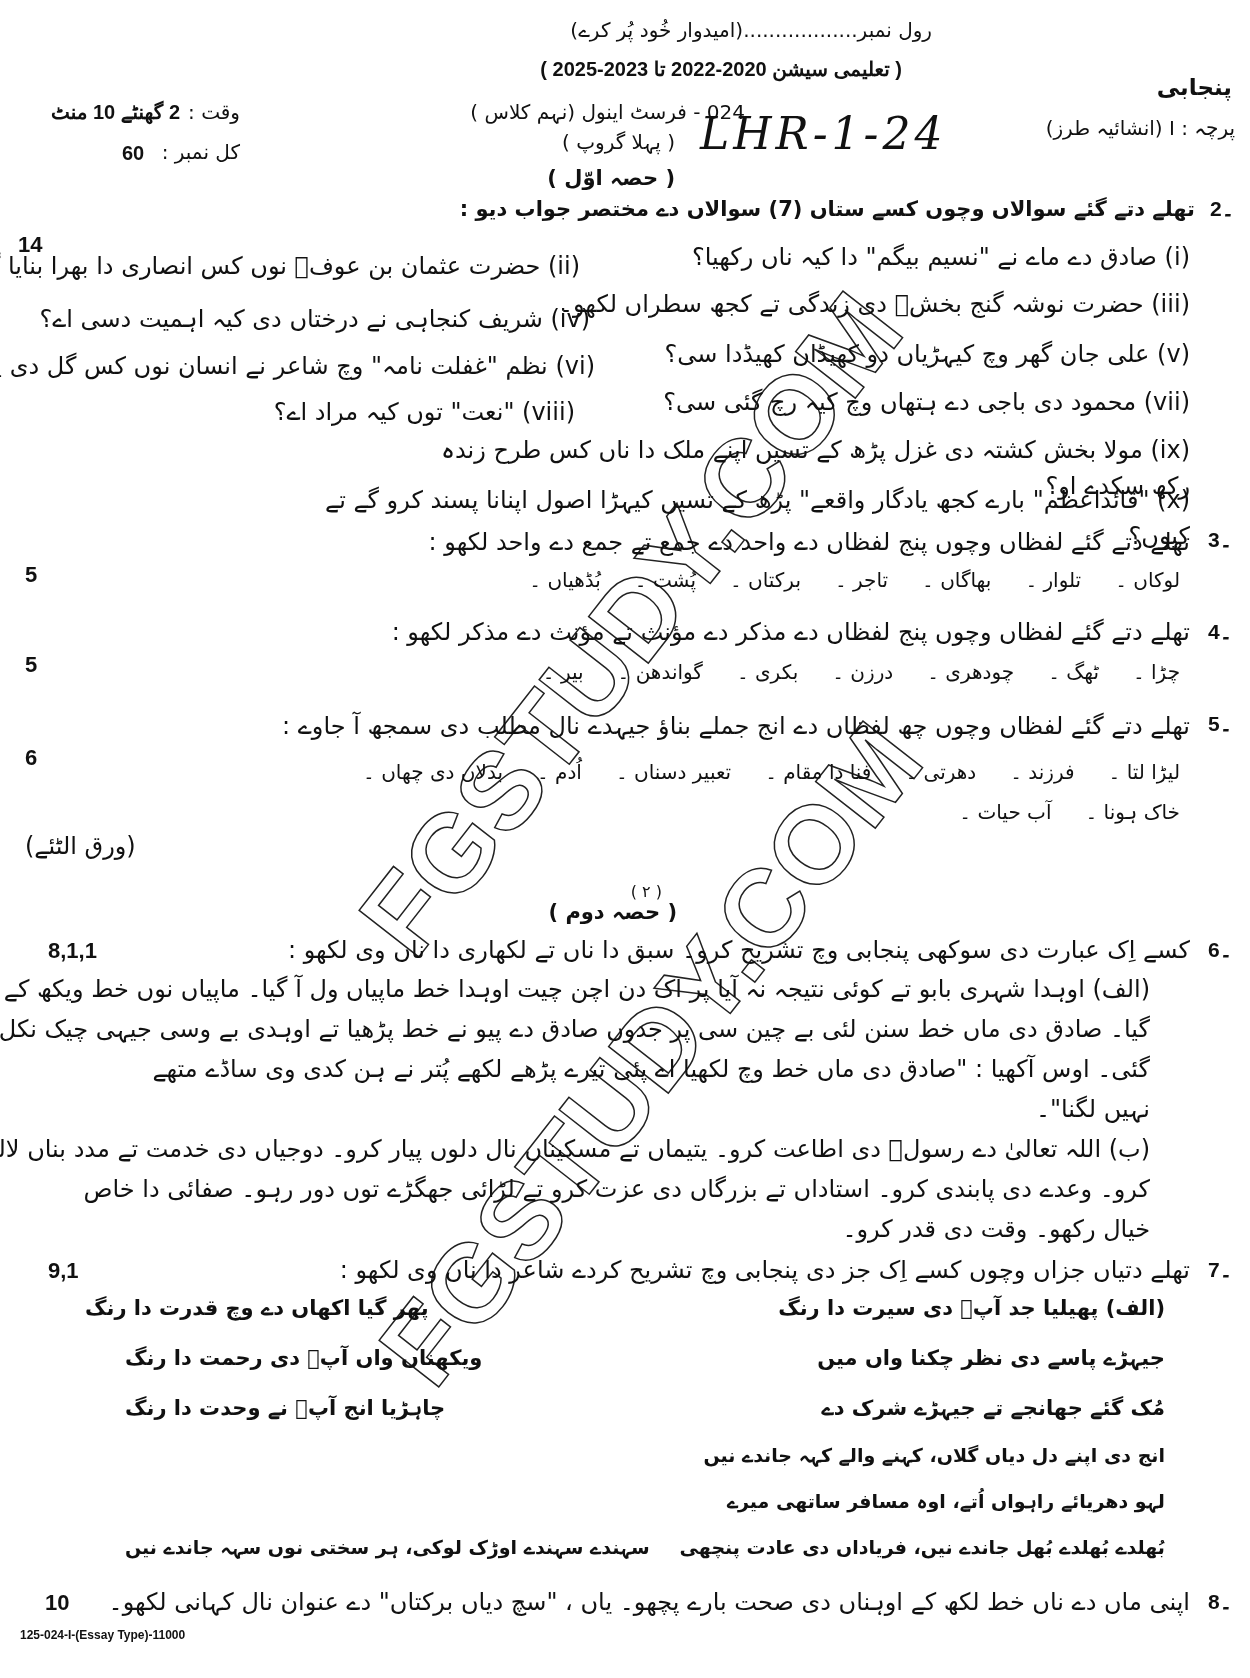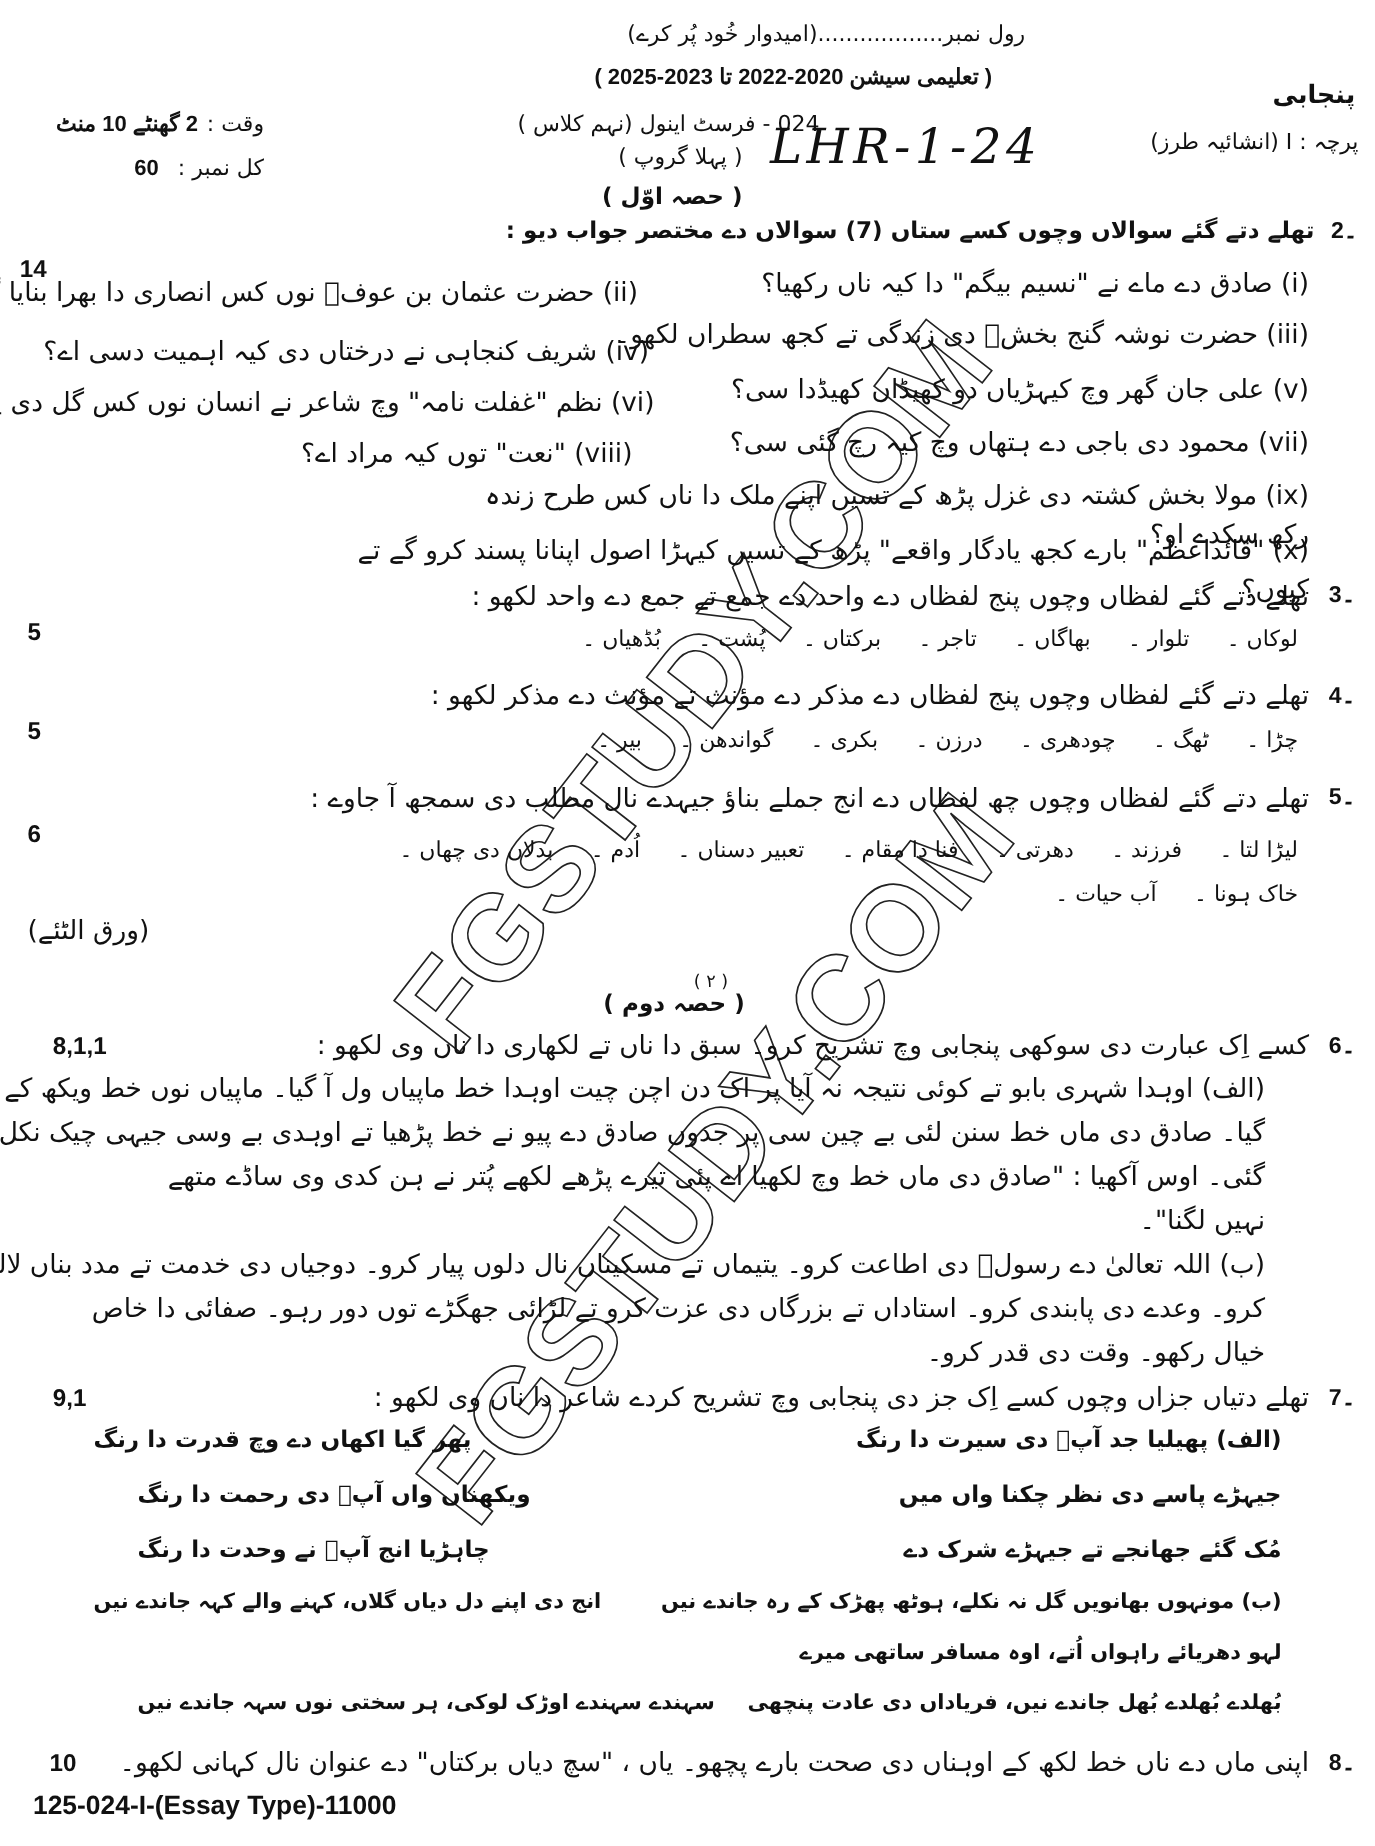--- a/index.html
+++ b/index.html
@@ -128,28 +128,27 @@
 </div>
 <div class="verse" style="right:85px; top:1346px; width:1040px;">
   <span>جیہڑے پاسے دی نظر چکنا واں میں</span>
   <span>ویکھناں واں آپؐ دی رحمت دا رنگ</span>
 </div>
 <div class="verse" style="right:85px; top:1396px; width:1040px;">
   <span>مُک گئے جھانجے تے جیہڑے شرک دے</span>
   <span>چاہڑیا انج آپؐ نے وحدت دا رنگ</span>
 </div>
 <div class="verse" style="right:85px; top:1444px; width:1080px; font-size:19px;">
-  <span>(ب) مونہوں بھانویں گل نہ نکلے، ہوٹھ پھڑک کے رہ جاندے نیں</span>
   <span>انج دی اپنے دل دیاں گلاں، کہنے والے کہہ جاندے نیں</span>
 </div>
 <div class="verse" style="right:85px; top:1490px; width:1040px; font-size:19px;">
   <span>لہو دھریائے راہواں اُتے، اوہ مسافر ساتھی میرے</span>
 </div>
 <div class="verse" style="right:85px; top:1536px; width:1040px; font-size:19px;">
   <span>بُھلدے بُھلدے بُھل جاندے نیں، فریاداں دی عادت پنچھی</span>
   <span>سہندے سہندے اوڑک لوکی، ہر سختی نوں سہہ جاندے نیں</span>
 </div>
 
 <div class="abs lat q" style="right:18px; top:1590px;">8۔</div>
 <div class="abs ur t" style="right:60px; top:1588px;">اپنی ماں دے ناں خط لکھ کے اوہناں دی صحت بارے پچھو۔ یاں ، "سچ دیاں برکتاں" دے عنوان نال کہانی لکھو۔</div>
 <div class="abs mark" style="left:45px; top:1590px;">10</div>
 
-<div class="abs lat" style="left:20px; top:1628px; font-size:24px;margin-left:10px;">125-024-I-(Essay Type)-11000</div>
+<div class="abs lat" style="left:20px; top:1628px; font-size:12px;">125-024-I-(Essay Type)-11000</div>
 
 </body></html>

